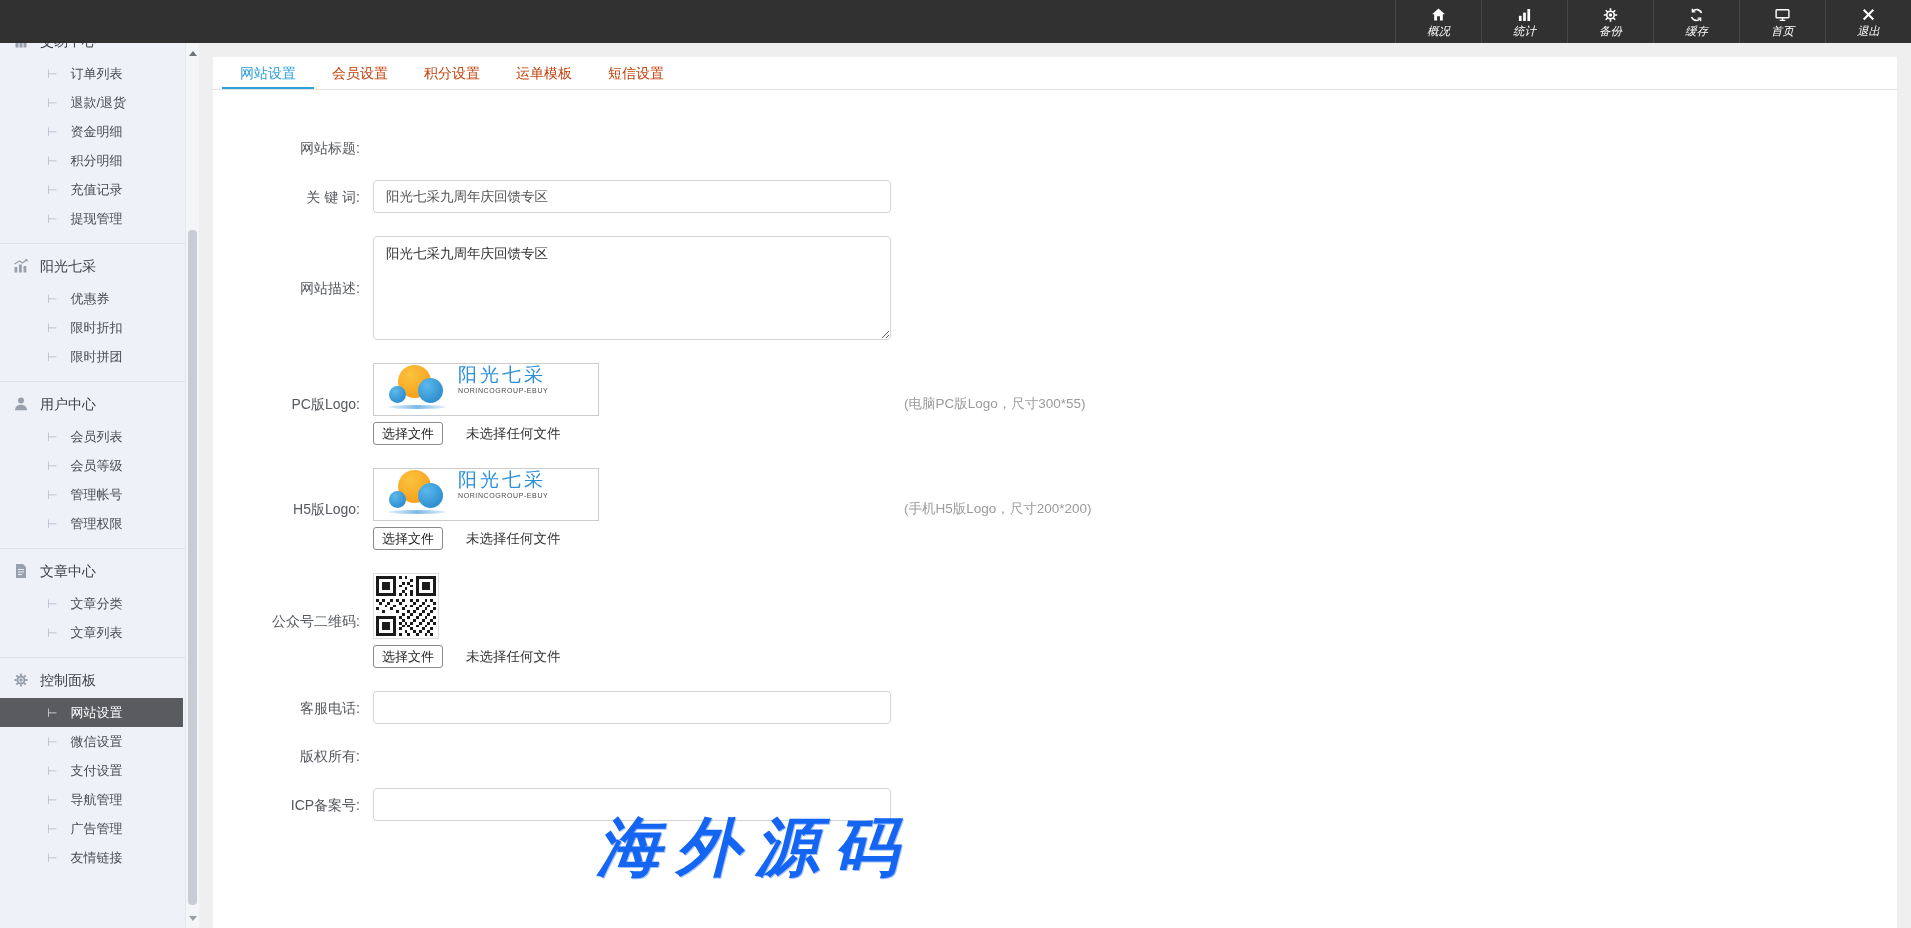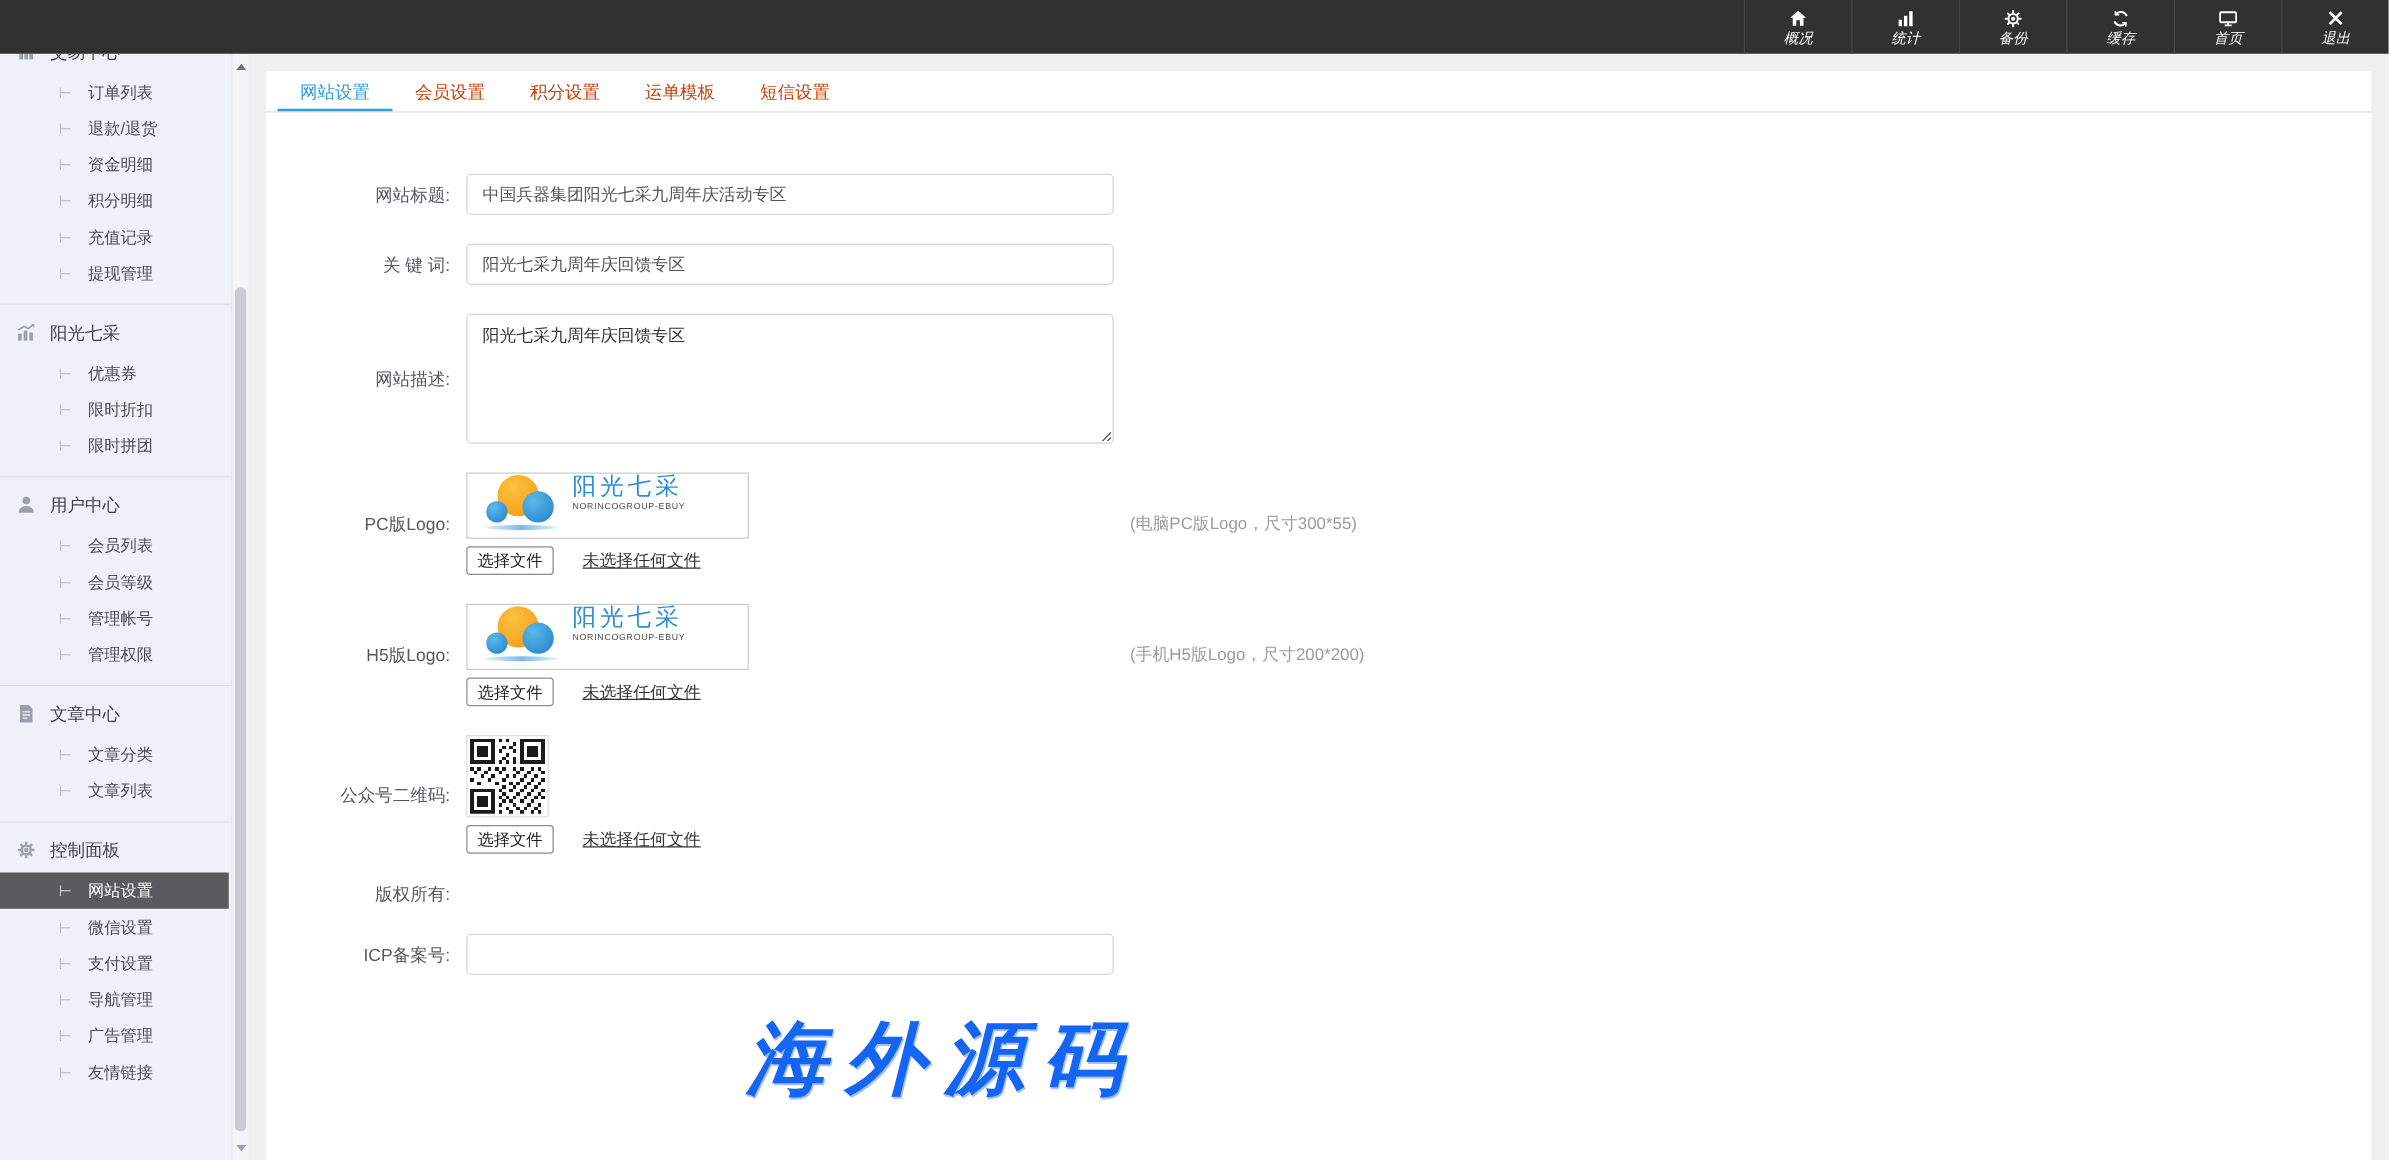--- a/index.html
+++ b/index.html
@@ -51,21 +51,21 @@
   .logo-art { position:relative; width:58px; height:46px; flex:none; }
   .sun { position:absolute; left:10px; top:1px; width:33px; height:33px; border-radius:50%; background:radial-gradient(circle at 38% 30%, #fbc33f, #f5960f); }
   .cloud-big { position:absolute; left:30px; top:14px; width:25px; height:25px; border-radius:50%; background:radial-gradient(circle at 35% 30%, #5cb9ec, #1f7fc6); }
   .cloud-small { position:absolute; left:1px; top:22px; width:17px; height:17px; border-radius:50%; background:radial-gradient(circle at 35% 30%, #5cb9ec, #1f7fc6); }
   .waterline { position:absolute; left:0; bottom:1px; width:58px; height:4px; border-radius:50%; background:linear-gradient(to right, rgba(125,185,232,.2), #7db9e8, rgba(125,185,232,.2)); }
   .logo-cn { font-size:19px; color:#2b8fd8; letter-spacing:3px; line-height:21px; }
   .logo-en { font-size:7px; color:#4a4a4a; letter-spacing:0.6px; margin-top:2px; }
 
   .file-line { margin-top:6px; display:flex; align-items:center; gap:23px; }
   .file-btn { border:1px solid #8b8b8b; border-radius:3px; background:#fff; font-size:13px; color:#222; padding:2px 8px; font-family:inherit; cursor:pointer; line-height:17px; }
-  .file-status { font-size:13.5px; color:#333;text-decoration:underline; }
+  .file-status { font-size:13.5px; color:#333; }
 
   .qr-box { width:66px; height:66px; border:1px solid #ddd; background:#fff; padding:2px; }
 
   
   .watermark { position:absolute; left:597px; top:804px; font-family:"DejaVu Serif","Liberation Serif",serif; font-style:italic; font-weight:bold; font-size:64px; letter-spacing:15px; color:#1565f3; z-index:50; pointer-events:none; white-space:nowrap; text-shadow:1px 1px 0 rgba(21,101,243,.4); }
 </style>
 </head>
 <body>
 
 <div class="topbar">
@@ -299,21 +299,20 @@
     <div class="tab">会员设置</div>
     <div class="tab">积分设置</div>
     <div class="tab">运单模板</div>
     <div class="tab">短信设置</div>
   </div>
 
   <div class="form">
 
     <div class="form-row">
       <div class="form-label">网站标题:</div>
-      <input class="text-input" value="中国兵器集团阳光七采九周年庆活动专区" style="">
     </div>
 
     <div class="form-row">
       <div class="form-label">关 键 词:</div>
       <input class="text-input" value="阳光七采九周年庆回馈专区" style="">
     </div>
 
     <div class="form-row">
       <div class="form-label">网站描述:</div>
       <textarea class="textarea" style="">阳光七采九周年庆回馈专区</textarea>
@@ -389,20 +388,24 @@
             </g>
           </svg>
         </div>
         <div class="file-line">
           <button class="file-btn">选择文件</button>
           <span class="file-status">未选择任何文件</span>
         </div>
       </div>
     </div>
 
+    <div class="form-row">
+      <div class="form-label">客服电话:</div>
+      <input class="text-input" value="" style="">
+    </div>
 
 
     <div class="form-row">
       <div class="form-label">版权所有:</div>
     </div>
 
     <div class="form-row">
       <div class="form-label">ICP备案号:</div>
       <input class="text-input" value="" style="">
     </div>

